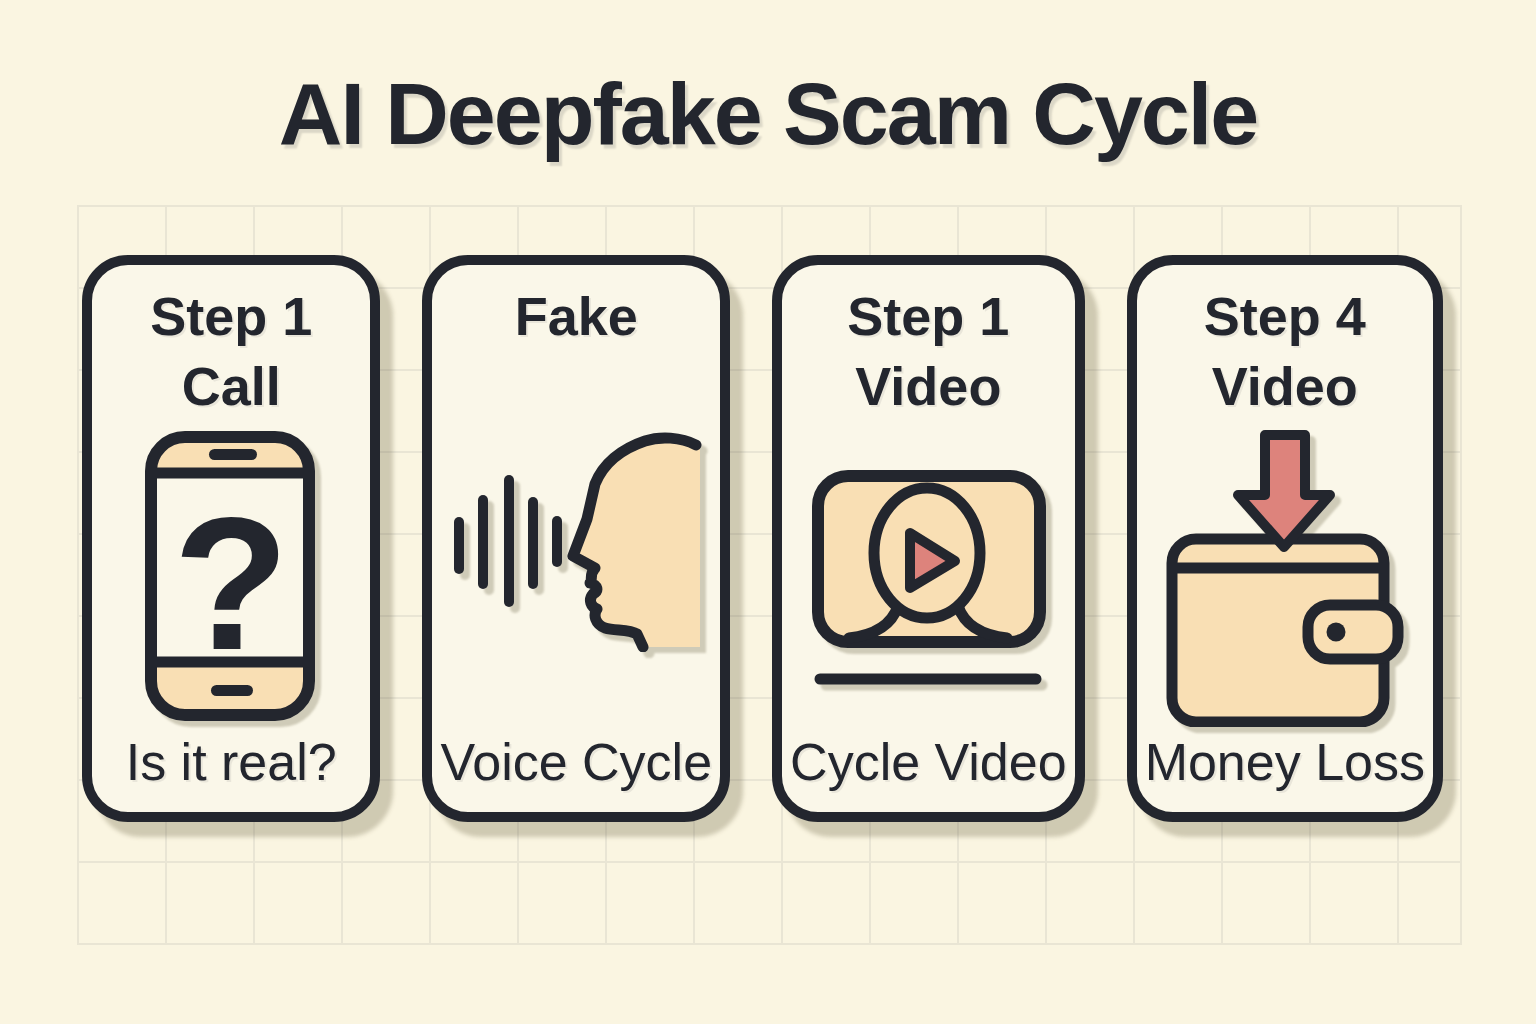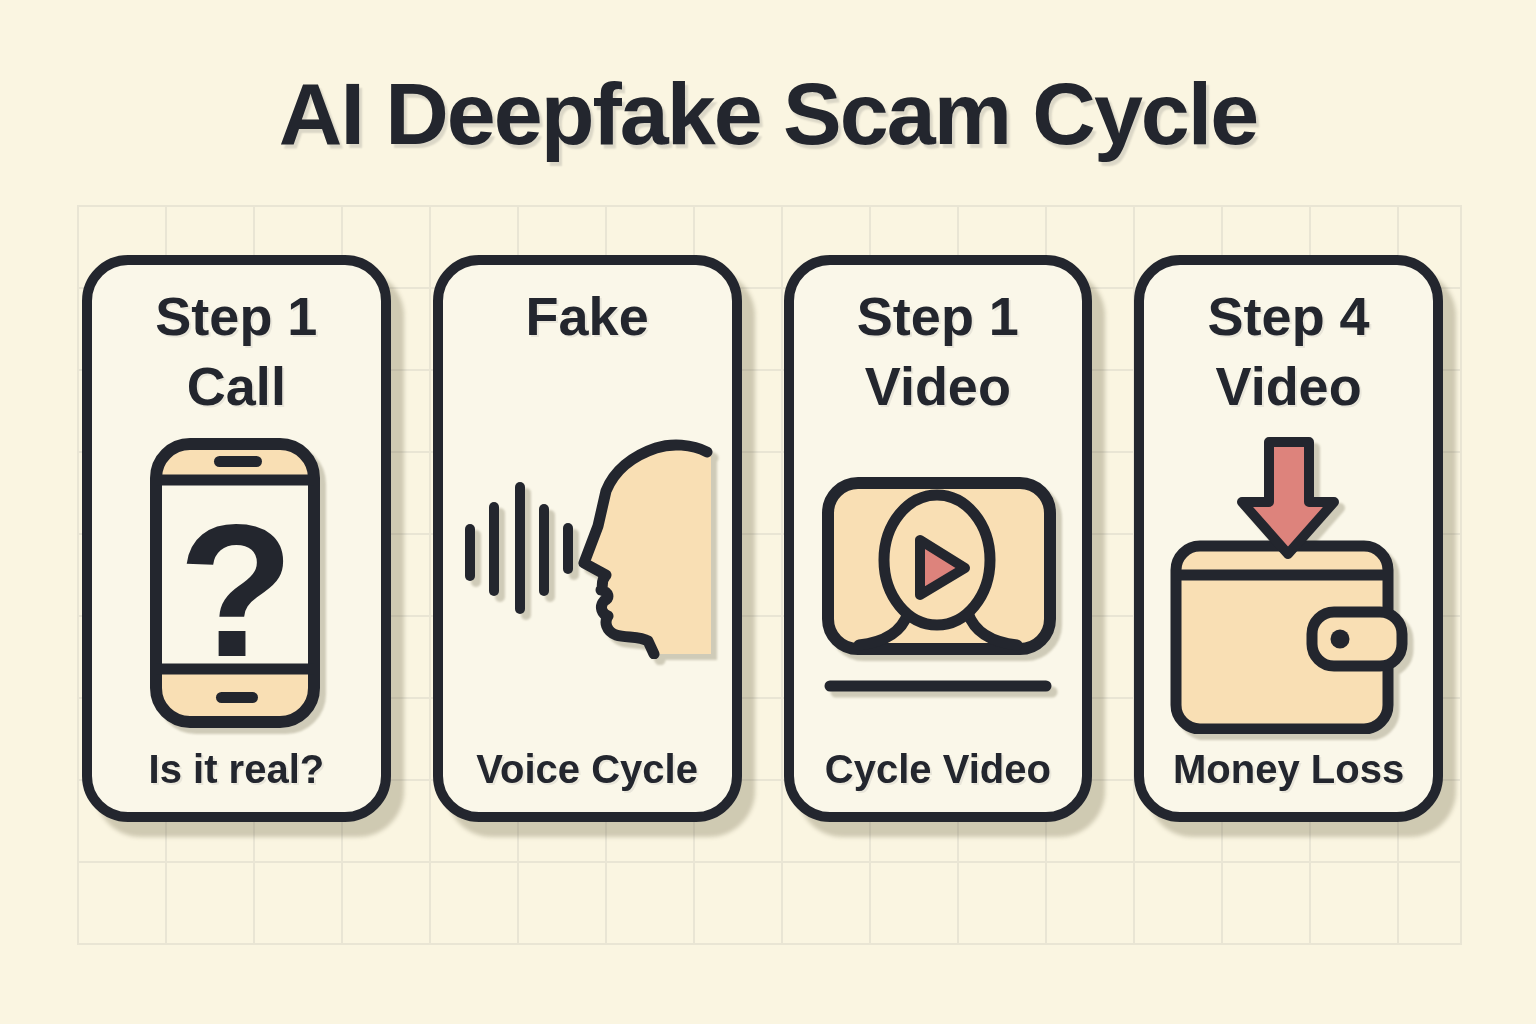--- a/index.html
+++ b/index.html
@@ -72,22 +72,22 @@
     flex:1;
     display:flex;
     align-items:center;
     justify-content:center;
     width:100%;
   }
   .icon-wrap svg{
     filter:drop-shadow(6px 6px 1px var(--shadow));
   }
   .card-caption{
-    font-size:40px;
-    font-weight:bold;
+    font-size:52px;
+    font-weight:normal;
     white-space:nowrap;
     color:var(--ink);
     text-shadow:2px 2px 0 rgba(35,38,46,0.08);
   }
   .glyph-text{
     font-family:"Liberation Sans", sans-serif;
   }
 </style>
 </head>
 <body>

